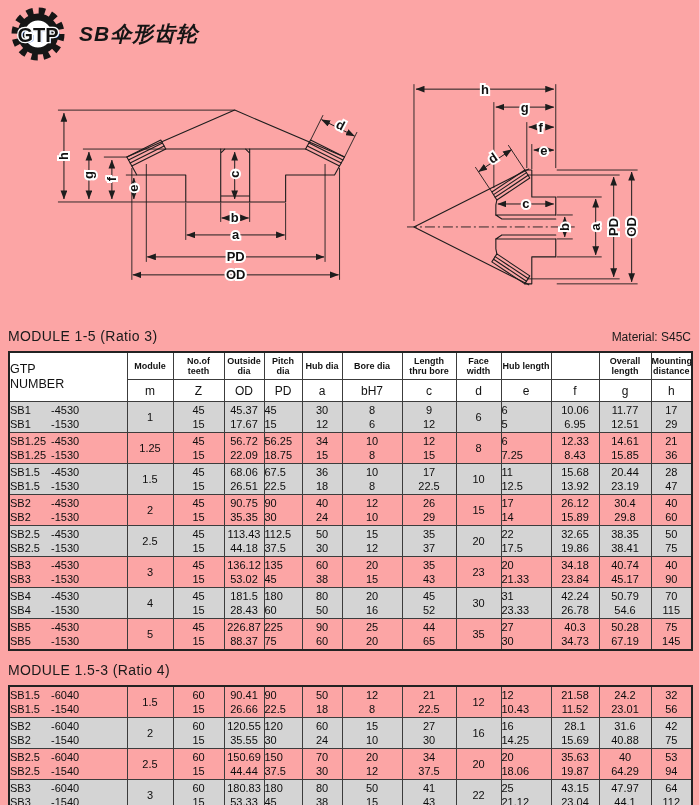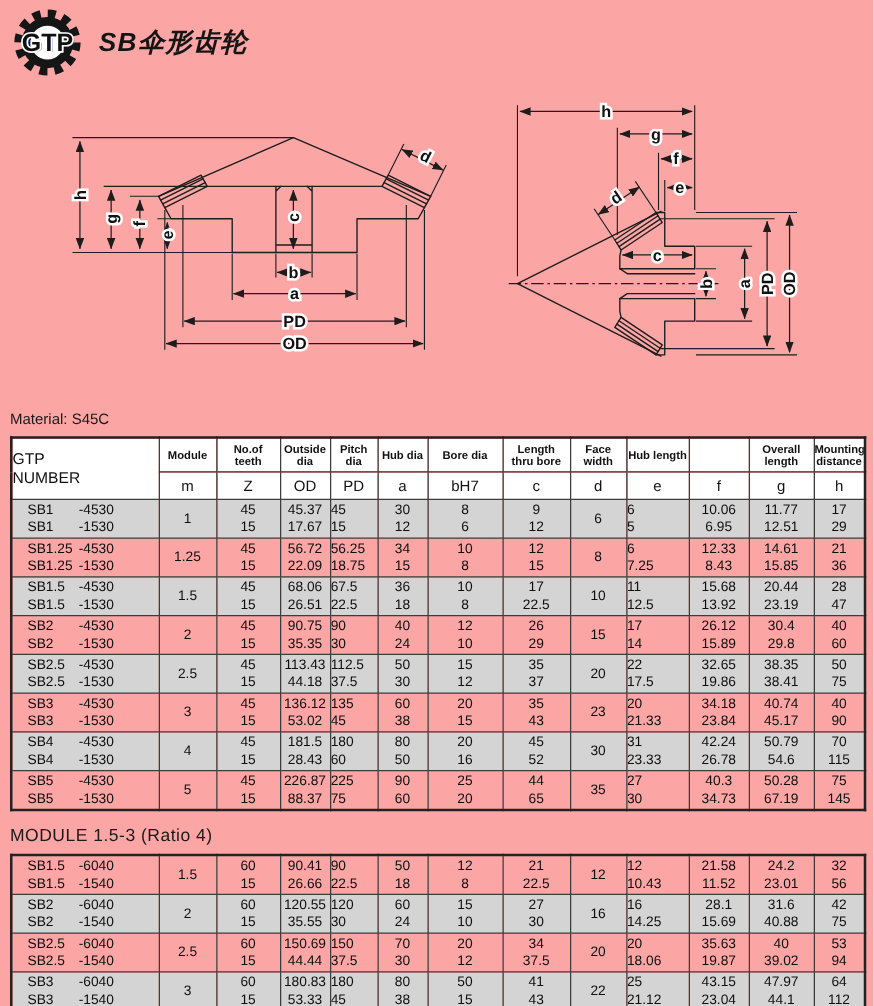--- a/index.html
+++ b/index.html
@@ -26,21 +26,21 @@
   table.spec{border-collapse:collapse;table-layout:fixed;width:683px;margin-left:8px;
              border:2px solid #222;}
   table.spec th,table.spec td{border:1px solid #3c3c3c;padding:0;overflow:hidden;}
   thead th{background:#fff;font-weight:normal;color:#111;}
   th.nameH{font-size:9px;line-height:10px;height:26px;text-align:center;font-weight:bold;}
   th.symH{font-size:12px;height:21px;text-align:center;}
   th.gtpH{text-align:left;vertical-align:middle;padding-left:9px;font-size:12.5px;line-height:15px;}
   tbody td{font-size:11px;line-height:14px;height:30px;text-align:center;vertical-align:middle;color:#0e0e0e;}
   tbody tr.shade{background:#d4d4d4;}
   td.gtpC{text-align:left;padding-left:6px;}
-  td.gtpC .nm{display:inline-block;width:41px;padding-left:12px;}
+  td.gtpC .nm{display:inline-block;width:41px;}
   td.al{text-align:left;padding-left:8px;}
   td.ar{text-align:center;padding-right:5px;}
   td.pdl{text-align:left;padding-left:3px;}
   
   .logo{width:56px;height:56px;flex:0 0 auto;}
 </style>
 </head>
 <body>
 
 <div class="page">
@@ -138,20 +138,21 @@
         <text class="lbl" x="94" y="86" transform="rotate(-34 94 86)">d</text>
         <text class="lbl" x="166" y="155" transform="rotate(-90 166 155)">b</text>
         <text class="lbl" x="197" y="155" transform="rotate(-90 197 155)">a</text>
         <text class="lbl" x="215" y="155" transform="rotate(-90 215 155)">PD</text>
         <text class="lbl" x="233" y="155" transform="rotate(-90 233 155)">OD</text>
       </g>
     </svg>
   </div>
 
   <div class="sec-head">
+    <span class="sec-title">MODULE 1-5 (Ratio 3)</span>
     <span class="sec-material">Material: S45C</span>
   </div>
   <table class="spec">
       <colgroup>
         <col style="width: 118px;">
         <col style="width: 46px;">
         <col style="width: 51px;">
         <col style="width: 40px;">
         <col style="width: 38px;">
         <col style="width: 40px;">
@@ -764,21 +765,21 @@
           <td class="al">
             <div>20</div>
             <div>18.06</div>
           </td>
           <td class="ar">
             <div>35.63</div>
             <div>19.87</div>
           </td>
           <td>
             <div>40</div>
-            <div>39.02</div>
+            <div>64.29</div>
           </td>
           <td>
             <div>53</div>
             <div>94</div>
           </td>
         </tr>
         <tr class="shade">
           <td class="gtpC">
             <div><span class="nm">SB3</span><span>-6040</span></div>
             <div><span class="nm">SB3</span><span>-1540</span></div>

